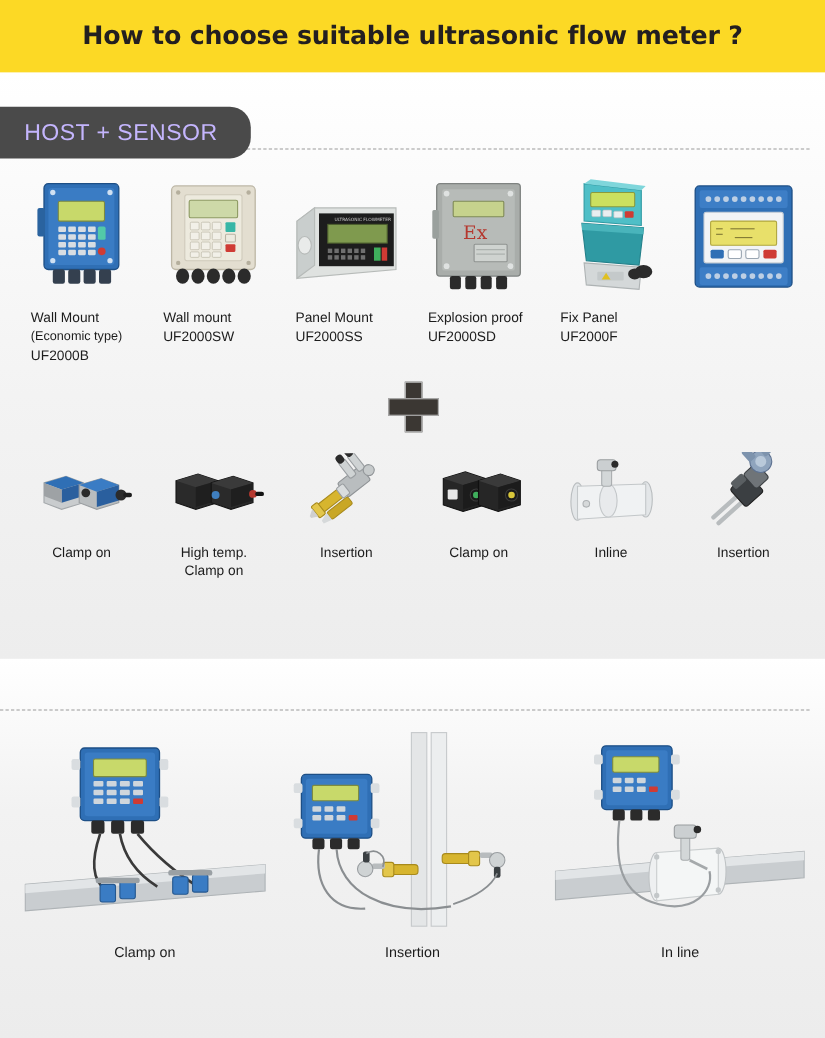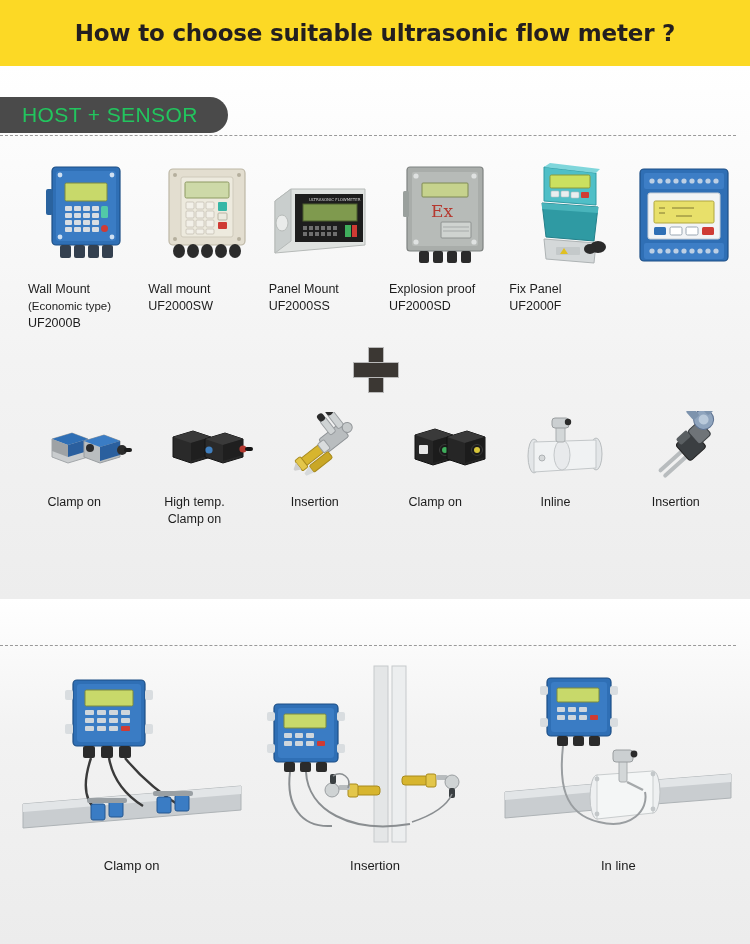--- a/index.html
+++ b/index.html
@@ -40,23 +40,23 @@
     height: 345px;
     background: linear-gradient(to bottom, #ffffff 0%, #f2f2f2 40%, #ececec 100%);
     padding-top: 8px;
   }
 
   
   .header-row { position: relative; height: 40px; }
   .pill {
     display: inline-flex;
     align-items: center;
-    height: 36px;
+    height: 47px;
     background: #4a4a4a;
-    color: #22c55e;
+    color: #c4b5fd;
     border-radius: 0 19px 19px 0;
     padding: 0 30px 0 22px;
     font-size: 21px;
     letter-spacing: .4px;
     position: relative;
     z-index: 3;
   }
   .pill.install { font-size: 20px; padding-right: 26px; }
   .dash-line {
     position: absolute;
@@ -72,21 +72,21 @@
     grid-template-columns: repeat(6, 1fr);
     padding: 0 14px;
   }
   .hosts { margin-top: 18px; }
   .cell { display: flex; flex-direction: column; align-items: center; }
   .shot {
     height: 116px;
     width: 100%;
     display: flex;
     align-items: flex-end;
-    justify-content: flex-end;
+    justify-content: center;
   }
   .caption {
     margin-top: 10px;
     width: 100%;
     padding-left: 14px;
     font-size: 12.5px;
     line-height: 17px;
     color: #1c1c1c;
     font-family: "Liberation Sans", sans-serif;
   }

